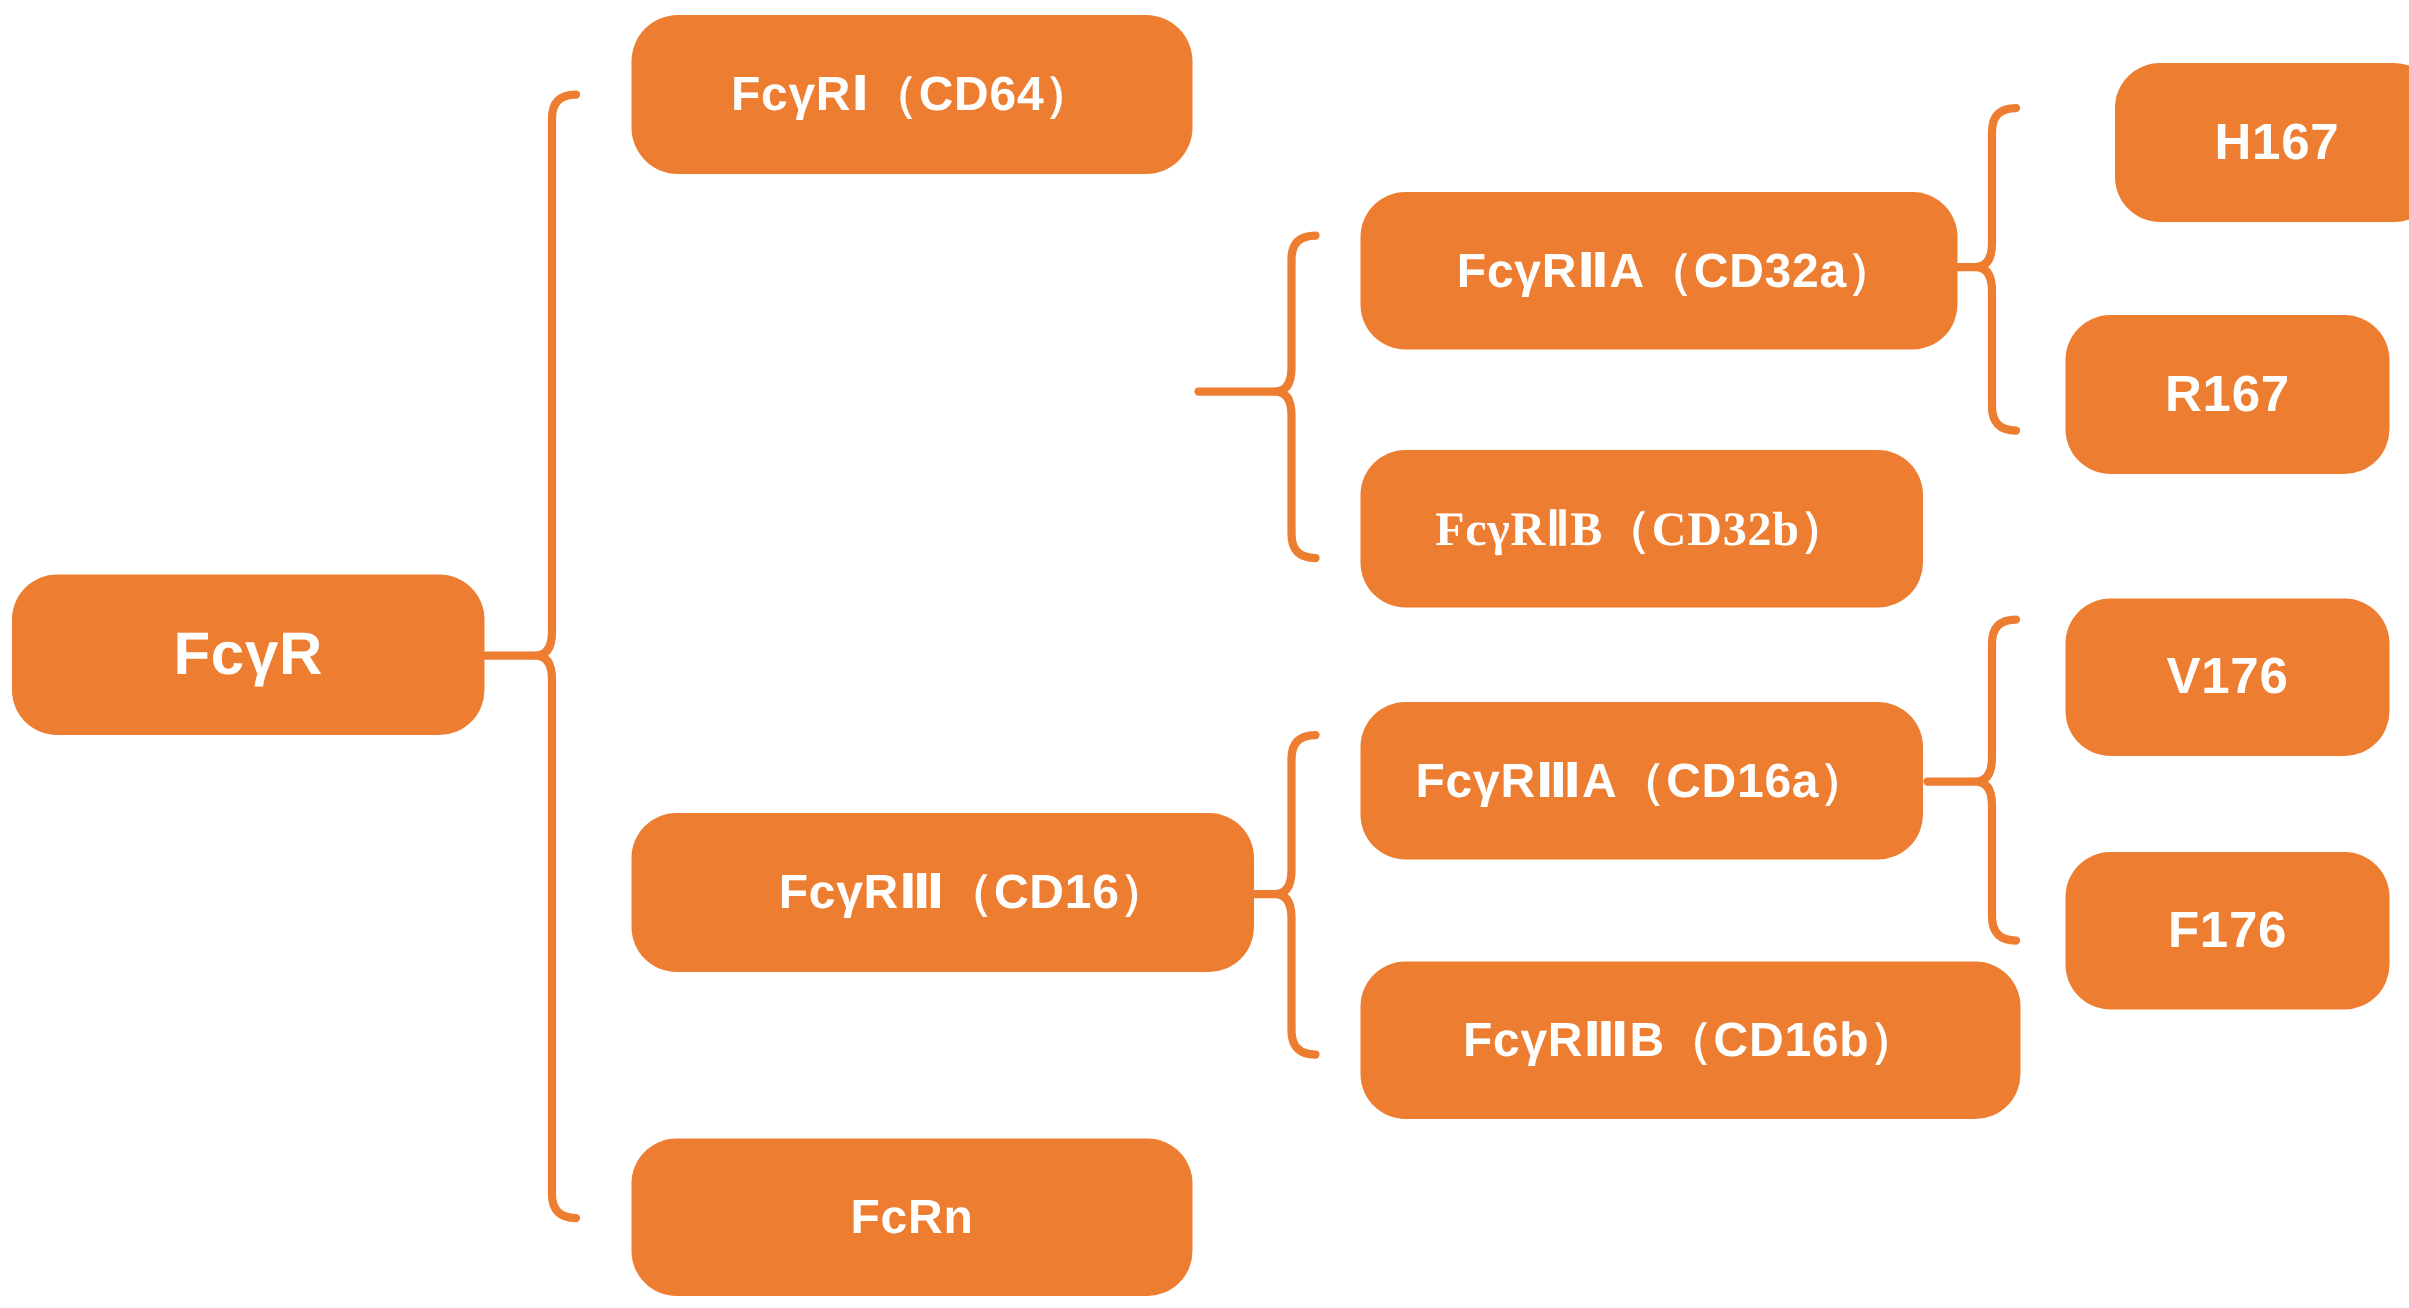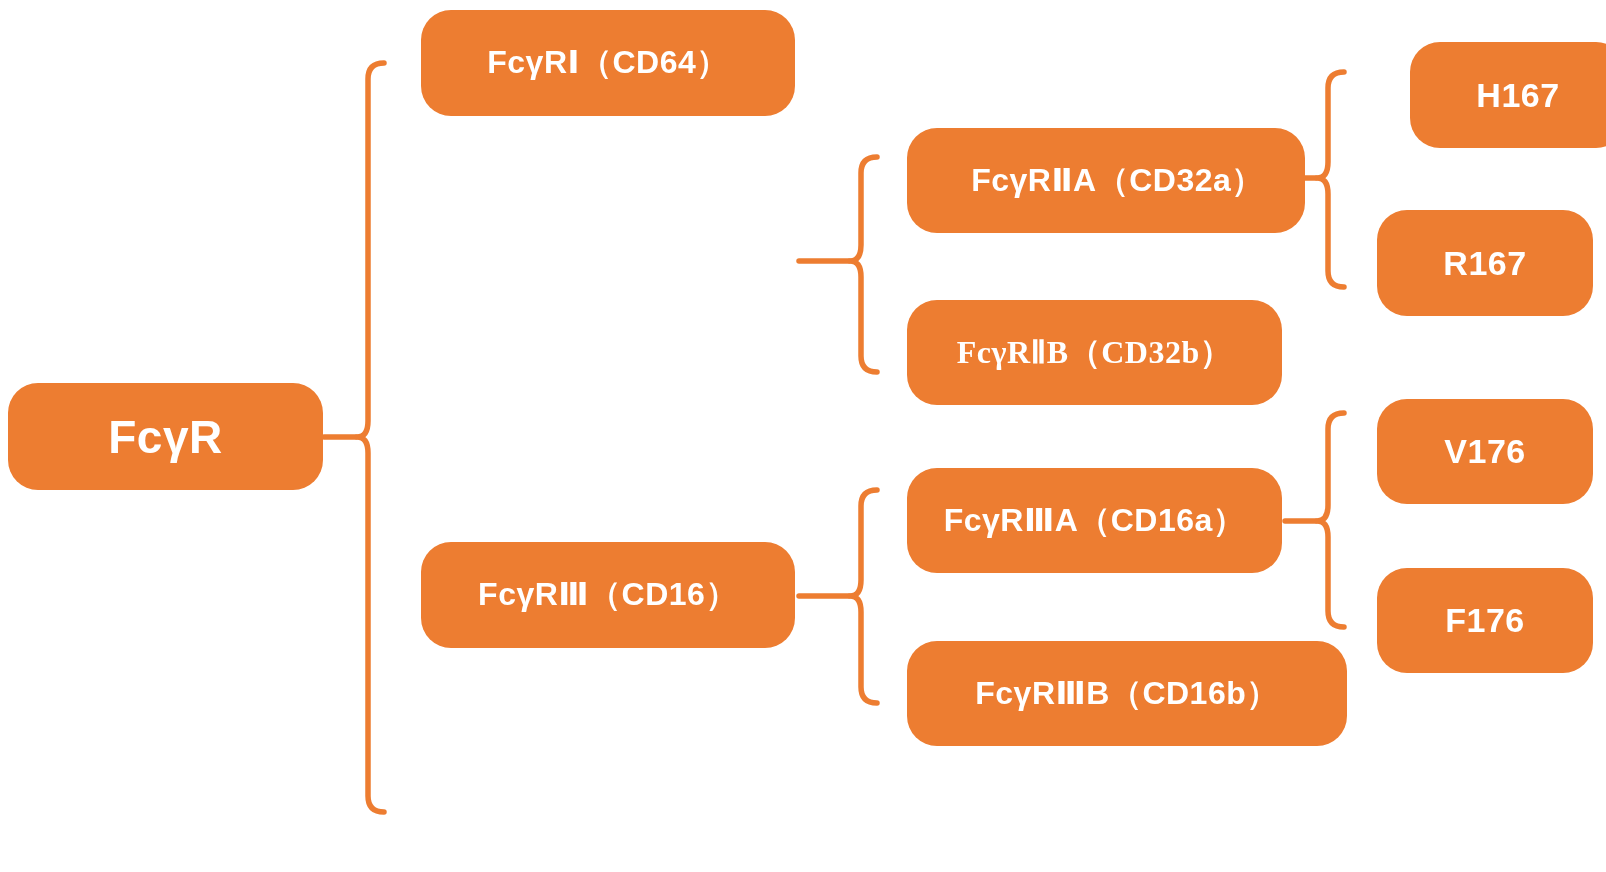--- a/index.html
+++ b/index.html
@@ -30,27 +30,27 @@
     border-radius: 30px;
     display: flex;
     align-items: center;
     justify-content: center;
     text-align: center;
     font-weight: bold;
     font-size: 32px;
     letter-spacing: 0.5px;
     white-space: nowrap;
   }
-  .node.lvl1 { font-size: 46px; }
+  .node.lvl1 { font-size: 40px; }
   .node.lvl4 { font-size: 34px; }
 
   .n-root { left: 8px;    top: 383px; width: 315px; height: 107px; }
-  .n-l2-1 { left: 421px;  top: 10px;  width: 374px; height: 106px; }
+  .n-l2-1 { left: 421px;  top: 10px;  width: 374px; height: 106px; border-radius: 31px; }
   .n-l2-2 { left: 421px;  top: 208px; width: 374px; height: 107px; }
-  .n-l2-3 { left: 421px;  top: 542px; width: 374px; height: 106px; }
+  .n-l2-3 { left: 421px;  top: 542px; width: 374px; height: 106px; padding-left: 41px; }
   .n-l2-4 { left: 421px;  top: 759px; width: 374px; height: 105px; }
   .n-l3-1 { left: 907px;  top: 128px; width: 375px; height: 105px; padding-left: 23px; }
   .n-l3-2 { left: 907px;  top: 300px; width: 375px; height: 105px; font-family: Liberation Serif, serif; }
   .n-l3-3 { left: 907px;  top: 468px; width: 375px; height: 105px; }
   .n-l3-4 { left: 907px;  top: 641px; width: 440px; height: 105px; }
   .n-l4-1 { left: 1377px; top: 42px;  width: 216px; height: 106px; margin-left: 33px; }
   .n-l4-2 { left: 1377px; top: 210px; width: 216px; height: 106px; }
   .n-l4-3 { left: 1377px; top: 399px; width: 216px; height: 105px; }
   .n-l4-4 { left: 1377px; top: 557px; width: 216px; height: 105px; margin-top: 11px; }
 </style>
@@ -74,20 +74,21 @@
     <path d="M 1344 72 Q 1328 72 1328 88 L 1328 162 Q 1328 178 1317 178 Q 1328 178 1328 194 L 1328 271 Q 1328 287 1344 287"></path>
 
     <line x1="1285" y1="521" x2="1316" y2="521"></line>
     <path d="M 1344 413 Q 1328 413 1328 429 L 1328 505 Q 1328 521 1317 521 Q 1328 521 1328 537 L 1328 611 Q 1328 627 1344 627"></path>
   </svg>
 
   <div class="node lvl1 n-root">FcγR</div>
 
   <div class="node lvl2 n-l2-1">FcγRⅠ（CD64）</div>
   <div class="node lvl2 n-l2-3">FcγRⅢ（CD16）</div>
+  <div class="node lvl2 n-l2-4">FcRn</div>
 
   <div class="node lvl3 n-l3-1">FcγRⅡA（CD32a）</div>
   <div class="node lvl3 n-l3-2">FcγRⅡB（CD32b）</div>
   <div class="node lvl3 n-l3-3">FcγRⅢA（CD16a）</div>
   <div class="node lvl3 n-l3-4">FcγRⅢB（CD16b）</div>
 
   <div class="node lvl4 n-l4-1">H167</div>
   <div class="node lvl4 n-l4-2">R167</div>
   <div class="node lvl4 n-l4-3">V176</div>
   <div class="node lvl4 n-l4-4">F176</div>

